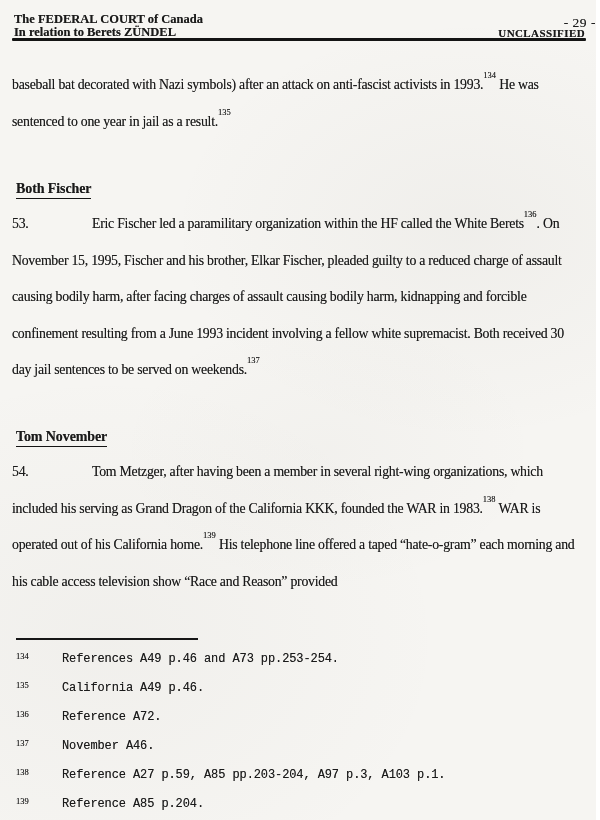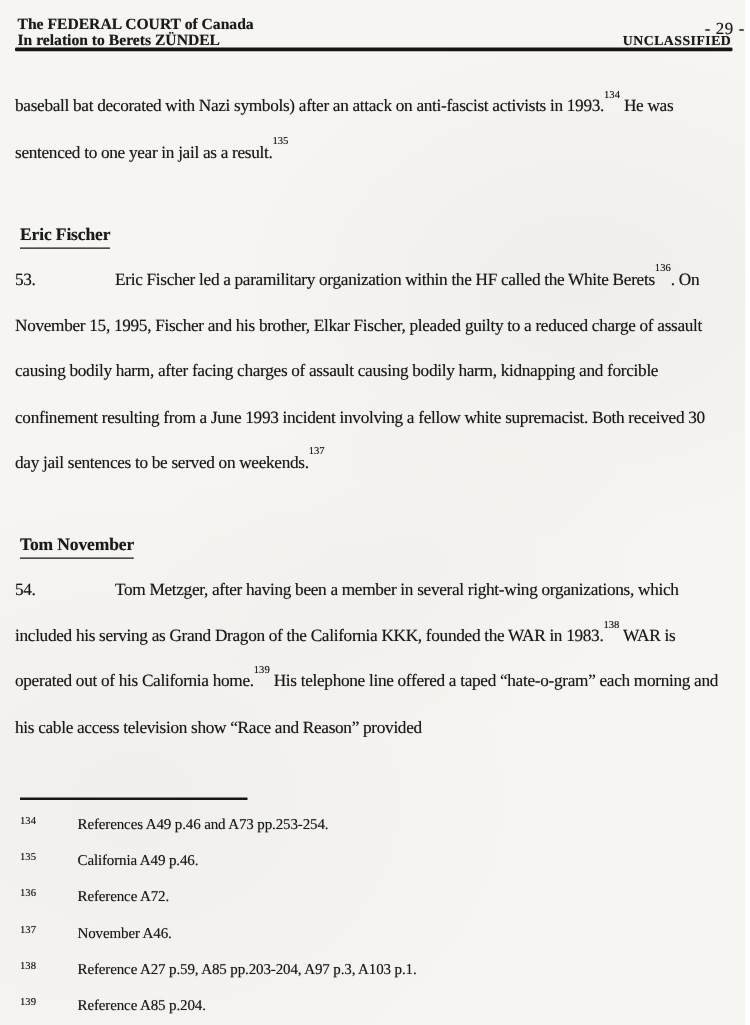--- a/index.html
+++ b/index.html
@@ -44,38 +44,38 @@
   .sec-heading .ul { border-bottom:1.6px solid #141414; padding-bottom:1.5px; }
   sup.fnref {
     font-size:8.5px; line-height:0; letter-spacing:0;
     position:relative; top:-5px;
   }
   
   .footnotes { position:absolute; left:16px; top:638px; width:571px; font-size:12px; }
   .fn-rule { position:absolute; left:0; top:0; width:182px; height:2px; background:#161616; }
   .fn-row { position:absolute; left:0; display:flex; align-items:flex-start; white-space:nowrap; }
   .fn-num { width:46px; font-size:8.5px; position:relative; top:-1px; flex:0 0 46px; }
-  .fn-text { font-size:12px; letter-spacing:-0.1px; }
+  .fn-text { font-size:12px; letter-spacing:-0.1px;font-family:Liberation Mono, monospace; }
 </style>
 </head>
 <body>
 
 <div class="page">
 
   <div class="hdr-left">
     <div>The FEDERAL COURT of Canada</div>
     <div>In relation to Berets ZÜNDEL</div>
   </div>
   <div class="hdr-page-num">- 29 -</div>
   <div class="hdr-class">UNCLASSIFIED</div>
   <div class="hdr-rule"></div>
 
   <p class="para" style="top:67px"><span>baseball bat decorated with Nazi symbols) after an attack on anti-fascist activists in 1993.</span><sup class="fnref">134</sup><span> He was sentenced to one year in jail as a result.</span><sup class="fnref">135</sup></p>
 
-  <h2 class="sec-heading" style="top:181px"><span class="ul">Eric Fischer</span></h2>
+  <h2 class="sec-heading" style="top:181px"><span class="ul">Both Fischer</span></h2>
 
   <p class="para" style="top:206px"><span class="pnum">53.</span><span>Eric Fischer led a paramilitary organization within the HF called the White Berets</span><sup class="fnref">136</sup><span>.  On November 15, 1995, Fischer and his brother, Elkar Fischer, pleaded guilty to a reduced charge of assault causing bodily harm, after facing charges of assault causing bodily harm, kidnapping and forcible confinement resulting from a June 1993 incident involving a fellow white supremacist.  Both received 30 day jail sentences to be served on weekends.</span><sup class="fnref">137</sup></p>
 
   <h2 class="sec-heading" style="top:429px"><span class="ul">Tom November</span></h2>
 
   <p class="para" style="top:454px"><span class="pnum">54.</span><span>Tom Metzger, after having been a member in several right-wing organizations, which included his serving as Grand Dragon of the California KKK, founded the WAR in 1983.</span><sup class="fnref">138</sup><span>  WAR is operated out of his California home.</span><sup class="fnref">139</sup><span>  His telephone line offered a taped “hate-o-gram” each morning and his cable access television show “Race and Reason” provided</span></p>
 
   <div class="footnotes">
     <div class="fn-rule"></div>
     <div class="fn-row" style="top:14px">

